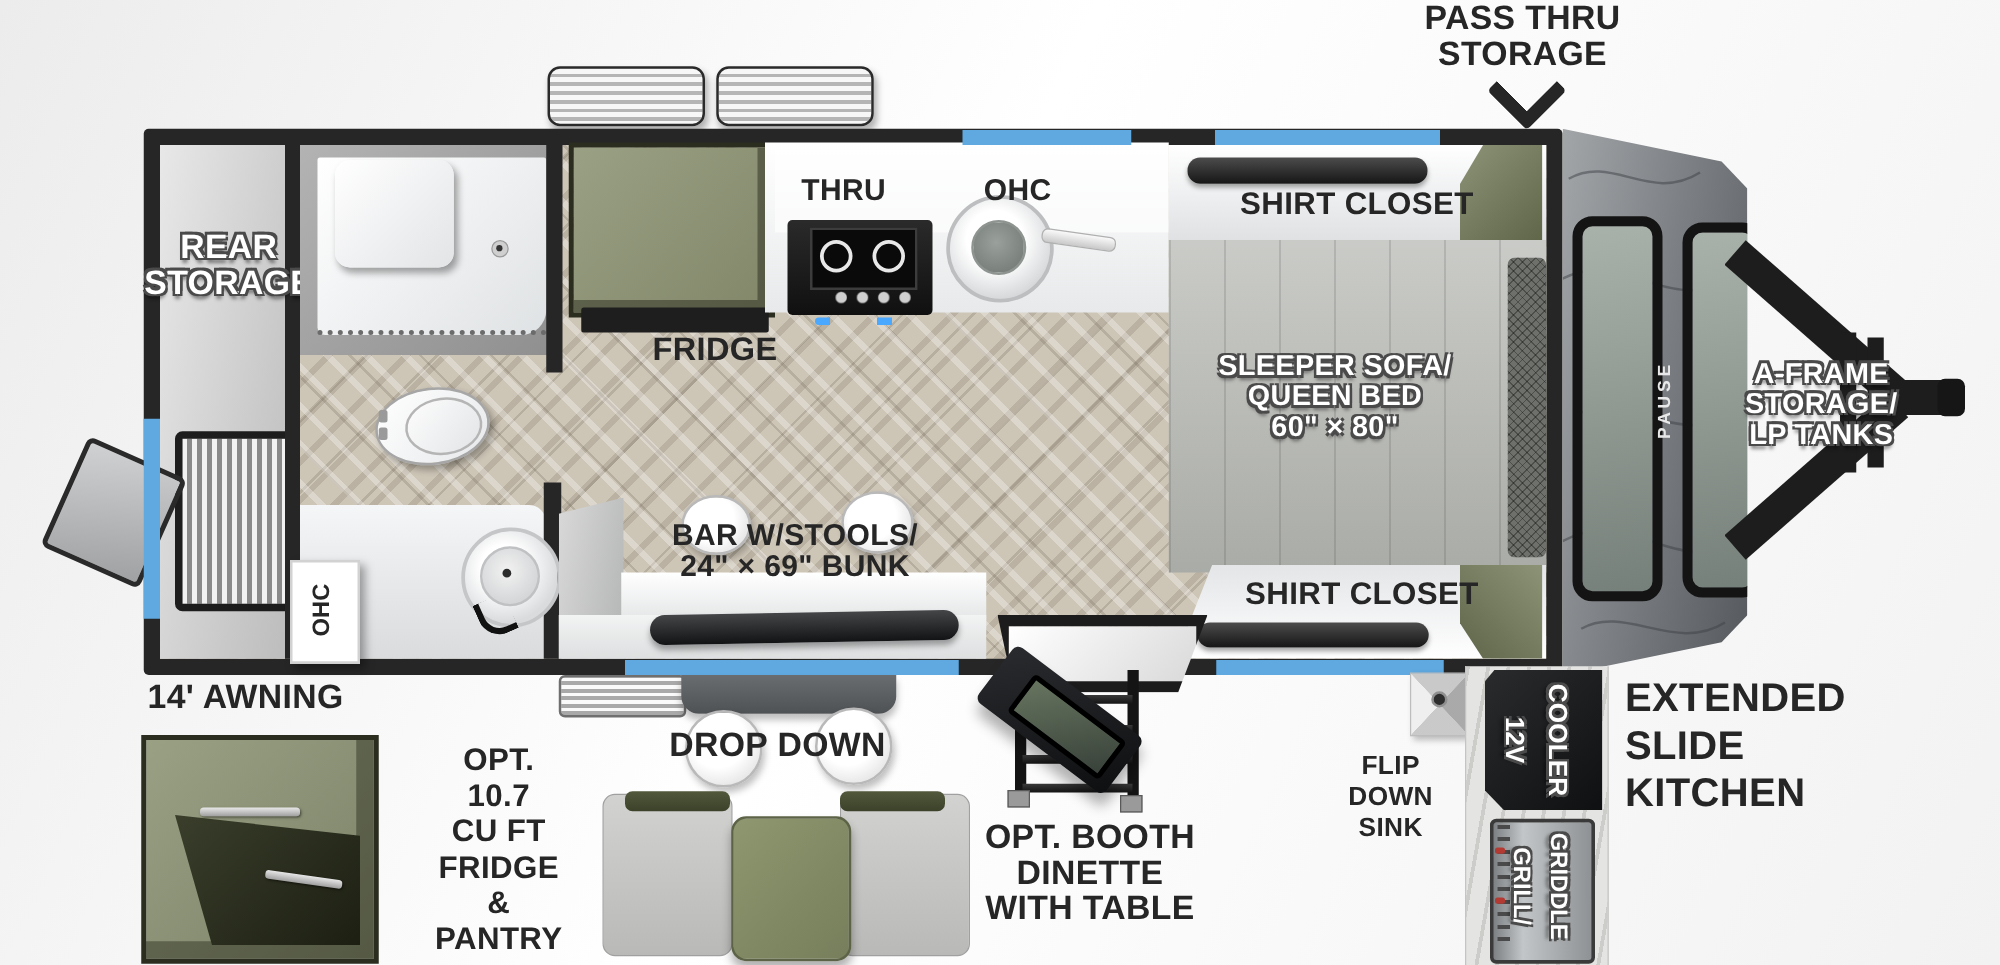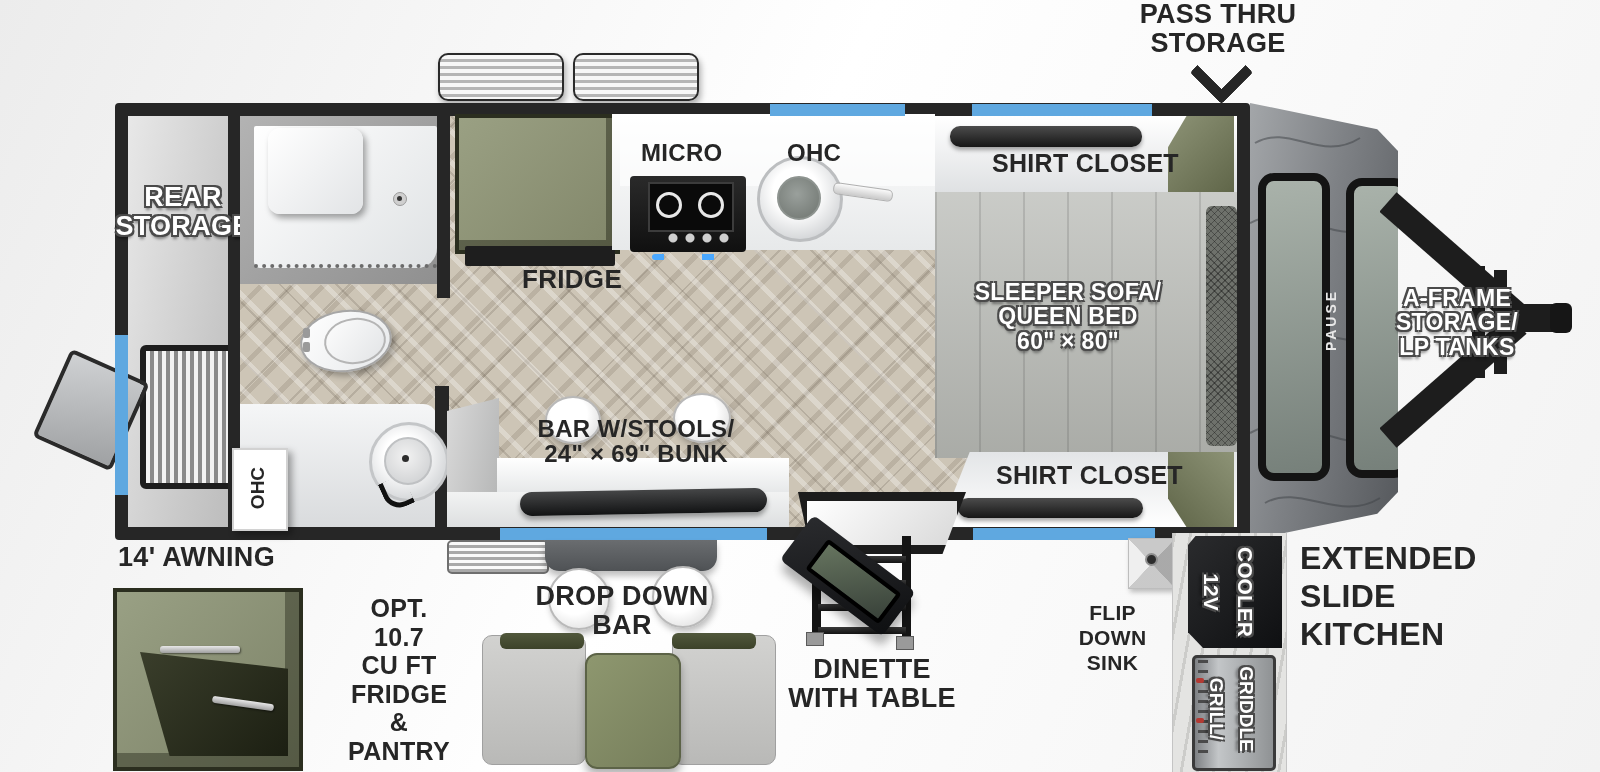--- a/index.html
+++ b/index.html
@@ -227,21 +227,21 @@
   <div class="abs ohc-band"></div>
   <div class="abs stove"></div>
   <div class="abs burner-panel"></div>
   <div class="abs burner" style="left:656px;top:192px;"></div>
   <div class="abs burner" style="left:698px;top:192px;"></div>
   <div class="abs knobs"></div>
   <div class="abs stove-glow"></div>
   <div class="abs ksink"></div>
   <div class="abs ksink-in"></div>
   <div class="abs kfaucet"></div>
-  <div class="lbl" style="left:641px;top:140px;font-size:24px;">MICRO</div>
+  <div class="lbl" style="left:641px;top:140px;font-size:24px;">THRU</div>
   <div class="lbl" style="left:787px;top:140px;font-size:24px;">OHC</div>
 
   <div class="abs closet-top"></div>
   <div class="abs rod" style="left:950px;top:126px;width:192px;height:21px;"></div>
   <div class="abs wedge-tl"></div>
   <div class="lbl" style="left:992px;top:150px;font-size:25px;">SHIRT CLOSET</div>
   <div class="abs bed"></div>
   <div class="abs pillows"></div>
   <div class="lbl white center" style="left:968px;top:280px;width:200px;font-size:23px;">
     <span>SLEEPER SOFA/</span>
@@ -319,28 +319,28 @@
     <span>&amp;</span>
     <span>PANTRY</span>
   </div>
 
   <div class="abs rail-ribbed"></div>
   <div class="abs bar-slab"></div>
   <div class="abs stool" style="left:548px;top:568px;width:58px;height:58px;"></div>
   <div class="abs stool" style="left:652px;top:566px;width:58px;height:58px;"></div>
   <div class="lbl center" style="left:522px;top:582px;width:200px;font-size:27px;">
     <span>DROP DOWN</span>
-    <span>BAR</span>
   </div>
   <div class="abs bench" style="left:482px;top:635px;width:102px;height:128px;"></div>
   <div class="abs bench-back" style="left:500px;top:633px;width:84px;height:16px;"></div>
   <div class="abs bench" style="left:672px;top:635px;width:102px;height:128px;"></div>
   <div class="abs bench-back" style="left:672px;top:633px;width:84px;height:16px;"></div>
   <div class="abs dinette-table"></div>
   <div class="lbl center" style="left:772px;top:655px;width:200px;font-size:27px;">
+    <span>OPT. BOOTH</span>
     <span>DINETTE</span>
     <span>WITH TABLE</span>
   </div>
 
   <div class="abs flip-sink"></div>
   <div class="abs flip-dot"></div>
   <div class="lbl center" style="left:1040px;top:600px;width:145px;font-size:21px;line-height:1.2;">
     <span>FLIP</span>
     <span>DOWN</span>
     <span>SINK</span>

